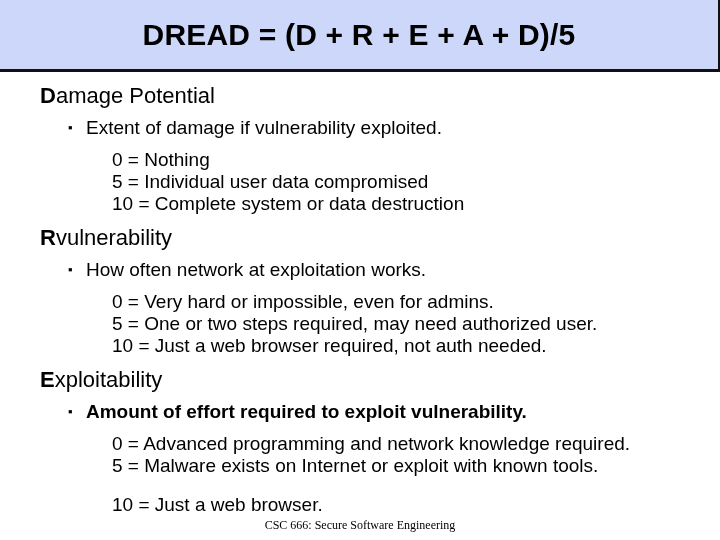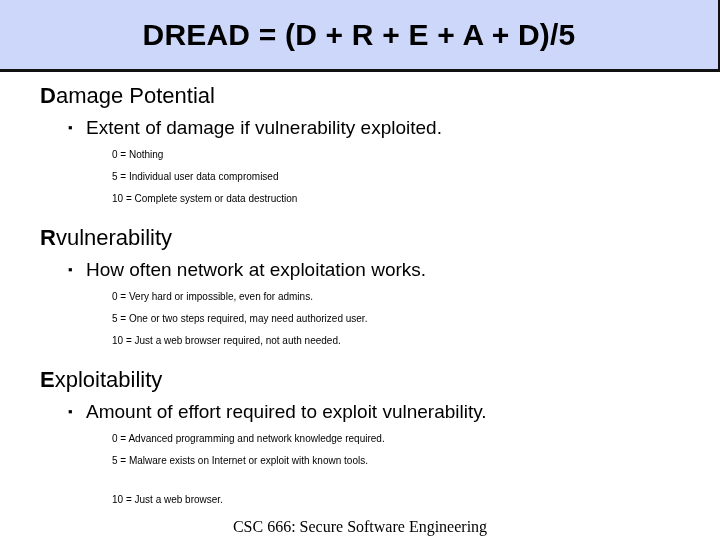--- a/index.html
+++ b/index.html
@@ -78,34 +78,34 @@
   .sub-bullet .marker {
     display: inline-block;
     width: 18px;
     font-size: 13px;
     vertical-align: 2px;
   }
 
   .detail {
     position: absolute;
     left: 112px;
-    font-size: 10px;
+    font-size: 19px;
     line-height: 1.05;
     white-space: nowrap;
   }
 
   
   #footer {
     position: absolute;
     left: 0;
     top: 519px;
     width: 720px;
     text-align: center;
     font-family: "Liberation Serif", serif;
-    font-size: 16px;
+    font-size: 12px;
     line-height: 1;
     color: #000000;
   }
 </style>
 </head>
 <body>
 
 <div id="title-banner">
   <div id="title-text">DREAD = (D + R + E + A + D)/5</div>
 </div>
@@ -133,21 +133,21 @@
     </div>
     <div class="detail" style="top:66px;">0 = Very hard or impossible, even for admins.</div>
     <div class="detail" style="top:88px;">5 = One or two steps required, may need authorized user.</div>
     <div class="detail" style="top:110px;">10 = Just a web browser required, not auth needed.</div>
   </div>
 
   <div class="section" style="top:296px;">
     <div class="sec-heading">
       <span class="cap">E</span><span>xploitability</span>
     </div>
-    <div class="sub-bullet" style="top:34px;">
+    <div class="sub-bullet" style="top:34px;font-weight:bold;">
       <span class="marker">▪</span><span>Amount of effort required to exploit vulnerability.</span>
     </div>
     <div class="detail" style="top:66px;">0 = Advanced programming and network knowledge required.</div>
     <div class="detail" style="top:88px;">5 = Malware exists on Internet or exploit with known tools.</div>
     <div class="detail" style="top:127px;">10 = Just a web browser.</div>
   </div>
 
 </div>
 
 <div id="footer">CSC 666: Secure Software Engineering</div>

